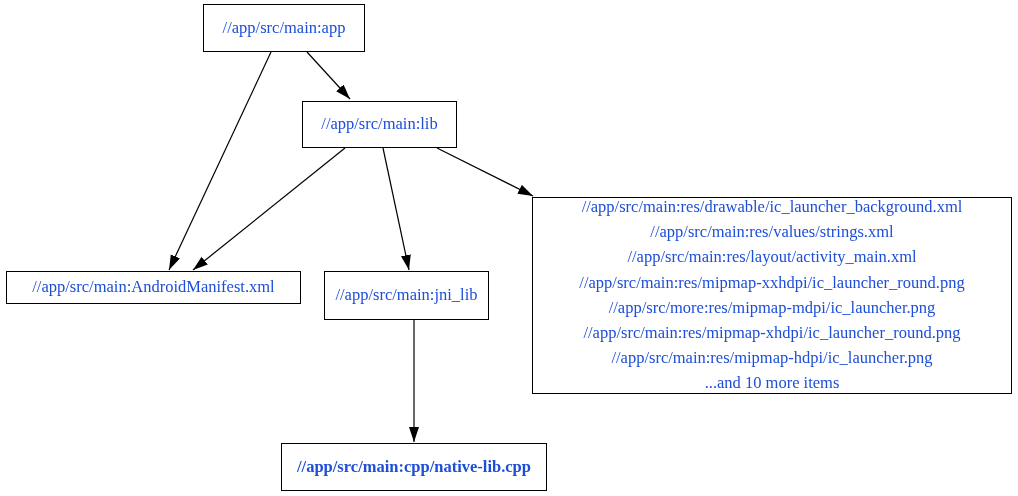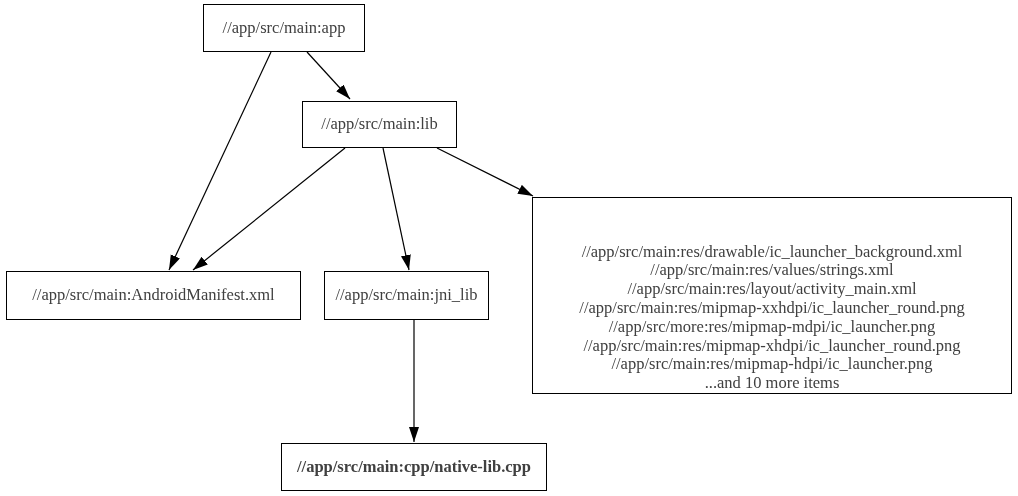--- a/index.html
+++ b/index.html
@@ -6,21 +6,21 @@
     margin: 0;
     padding: 0;
     background: #ffffff;
   }
   #canvas {
     position: relative;
     width: 1018px;
     height: 496px;
     background: #ffffff;
     font-family: "Liberation Serif", "DejaVu Serif", serif;
-    color: #404040;
+    color: #1d4ed8;
     overflow: hidden;
   }
   #edges {
     position: absolute;
     left: 0;
     top: 0;
     width: 1018px;
     height: 496px;
     pointer-events: none;
   }
@@ -32,31 +32,31 @@
     display: flex;
     align-items: center;
     justify-content: center;
     text-align: center;
     font-size: 16.5px;
     line-height: 1.15;
     white-space: nowrap;
   }
   .node.multi {
     flex-direction: column;
-    justify-content: flex-end;
+    justify-content: space-between;
     font-size: 16.5px;
     line-height: 18.8px;
   }
   .node.multi .line {
     display: block;
   }
   
   #node-app            { left: 203px; top: 4px;   width: 162px; height: 48px; }
   #node-lib            { left: 302px; top: 101px; width: 155px; height: 47px; }
-  #node-manifest       { left: 6px;   top: 271px; width: 295px; height: 49px; justify-content: center; }
+  #node-manifest       { left: 6px;   top: 271px; width: 295px; height: 33px; justify-content: center; }
   #node-jni-lib        { left: 324px; top: 271px; width: 165px; height: 49px; }
   #node-res-files      { left: 532px; top: 197px; width: 480px; height: 197px; }
   #node-native-lib-cpp { left: 281px; top: 443px; width: 266px; height: 48px; font-weight: bold; }
 </style>
 </head>
 <body>
 
 <div id="canvas">
 
   <svg id="edges" viewBox="0 0 1018 496" xmlns="http://www.w3.org/2000/svg">

